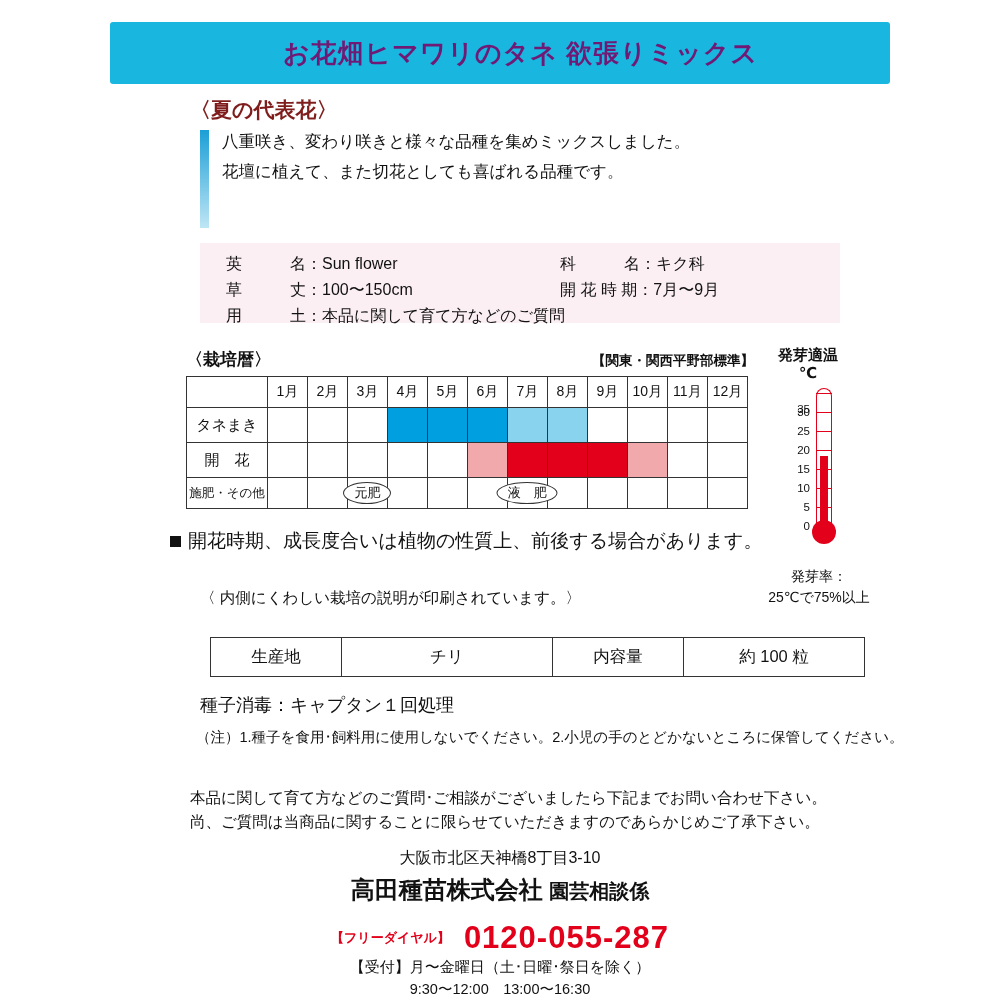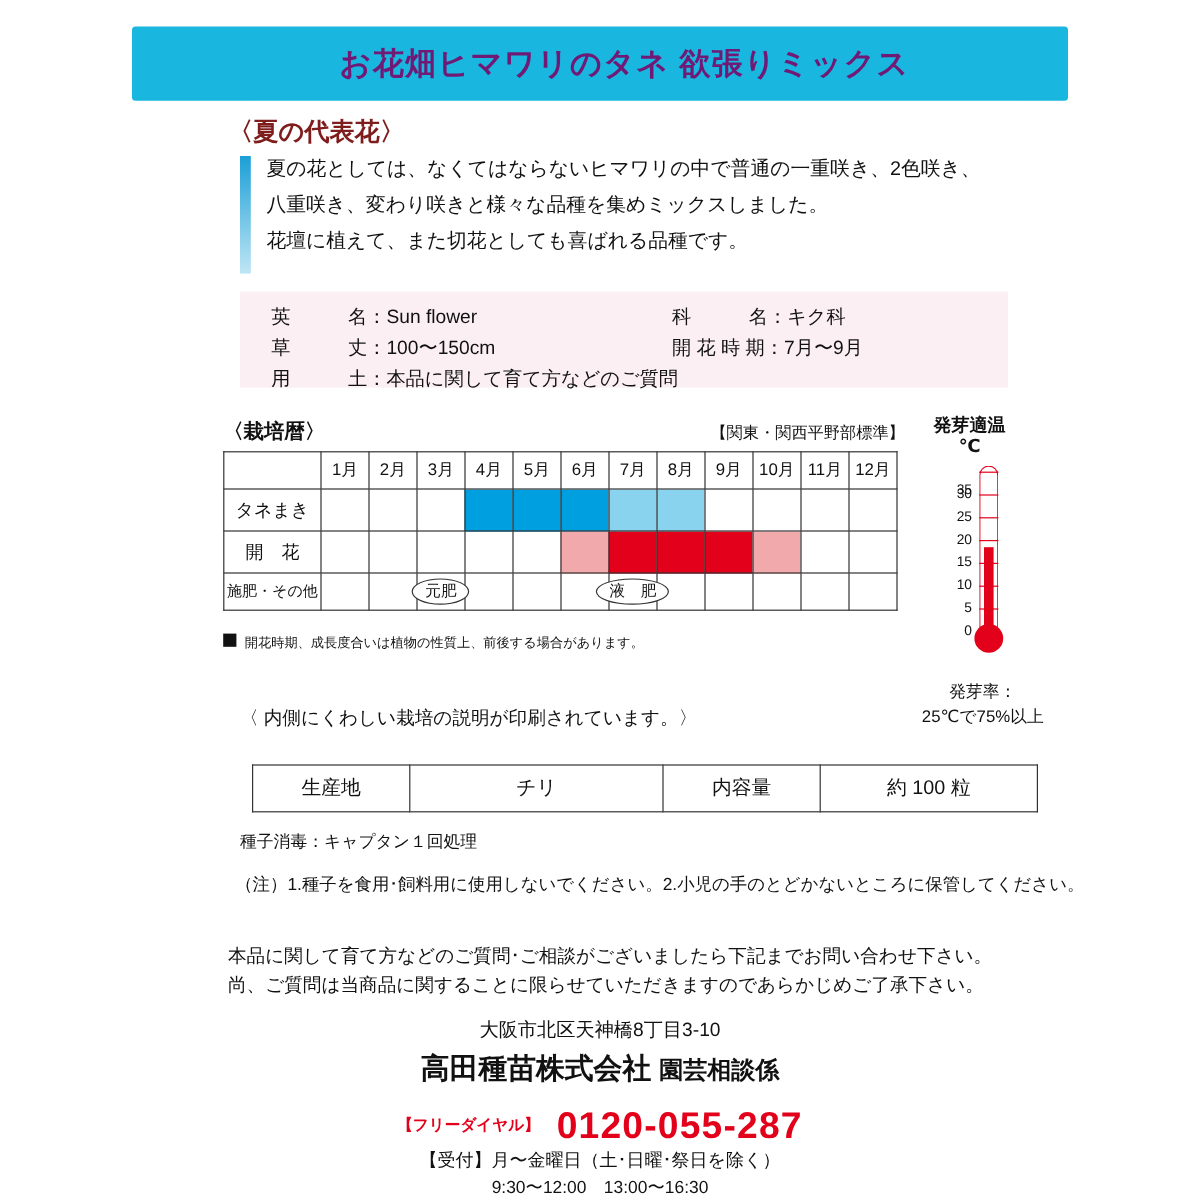--- a/index.html
+++ b/index.html
@@ -65,21 +65,21 @@
   .specs .r2l{left:26px;top:37px;}
   .specs .r2r{left:360px;top:37px;}
   .specs .r3l{left:26px;top:63px;}
 
   
   .cal-head{
     position:absolute;left:186px;top:348px;
     font-size:17px;font-weight:bold;
   }
   .cal-note{
-    position:absolute;left:592px;top:352px;font-size:13.5px;
+    position:absolute;left:592px;top:352px;font-size:13.5px;font-weight:bold;
   }
   table.cal{
     position:absolute;left:186px;top:376px;
     border-collapse:collapse;
     width:562px;
     background:#fff;
     padding-left:19px;
   }
   table.cal td,table.cal th{
     border:1px solid #333;
@@ -139,40 +139,40 @@
     border-radius:50%;background:#e2001a;
   }
   .ticks{position:absolute;left:40px;top:0;width:16px;height:140px;}
   .ticks i{position:absolute;left:0;width:16px;height:1px;background:#e2001a;display:block;}
   .germ{
     position:absolute;left:754px;top:566px;width:130px;text-align:center;
     font-size:14px;line-height:21px;
   }
 
   
-  .note1{position:absolute;left:186px;top:528px;font-size:11px;font-family:Liberation Serif, serif;}
+  .note1{position:absolute;left:170px;top:528px;font-size:19px;font-family:Liberation Serif, serif;}
   .note1 .sq{display:inline-block;width:11px;height:11px;background:#111;margin-right:7px;}
   .note2{position:absolute;left:205px;top:559px;font-size:15.5px;}
   .note3{position:absolute;left:200px;top:588px;font-size:15.5px;}
 
   
   table.prod{
     position:absolute;left:210px;top:637px;
     border-collapse:collapse;
   }
   table.prod td{
     border:1px solid #333;
     height:38px;
     text-align:center;
     font-size:16.5px;
     padding:0 10px;
   }
   .w1{width:110px;} .w2{width:190px;} .w3{width:110px;} .w4{width:160px;}
 
-  .seed-note{position:absolute;left:200px;top:693px;font-size:14px;}
+  .seed-note{position:absolute;left:200px;top:693px;font-size:18px;}
   .caution{position:absolute;left:196px;top:728px;font-size:14.5px;}
 
   .para{position:absolute;left:190px;top:786px;font-size:15.5px;line-height:24px;}
 
   
   .addr{position:absolute;left:0;top:848px;width:1000px;text-align:center;font-size:16px;}
   .company{position:absolute;left:0;top:874px;width:1000px;text-align:center;font-size:24px;font-weight:bold;}
   .company .sub{font-size:20px;font-weight:bold;}
   .freed{
     position:absolute;left:0;top:920px;width:1000px;text-align:center;
@@ -189,21 +189,20 @@
 <div class="page">
 
   <div class="banner">
     <div class="banner-title">お花畑ヒマワリのタネ 欲張りミックス</div>
   </div>
 
   <div class="sec-head">〈夏の代表花〉</div>
 
   <div class="intro">
     <div class="bar"></div>
-    <p>夏の花としては、なくてはならないヒマワリの中で普通の一重咲き、2色咲き、</p>
     <p>八重咲き、変わり咲きと様々な品種を集めミックスしました。</p>
     <p>花壇に植えて、また切花としても喜ばれる品種です。</p>
   </div>
 
   <div class="specs">
     <div class="row r1l">英　　　名：Sun flower</div>
     <div class="row r1r">科　　　名：キク科</div>
     <div class="row r2l">草　　　丈：100〜150cm</div>
     <div class="row r2r">開 花 時 期：7月〜9月</div>
     <div class="row r3l">用　　　土：本品に関して育て方などのご質問</div>

